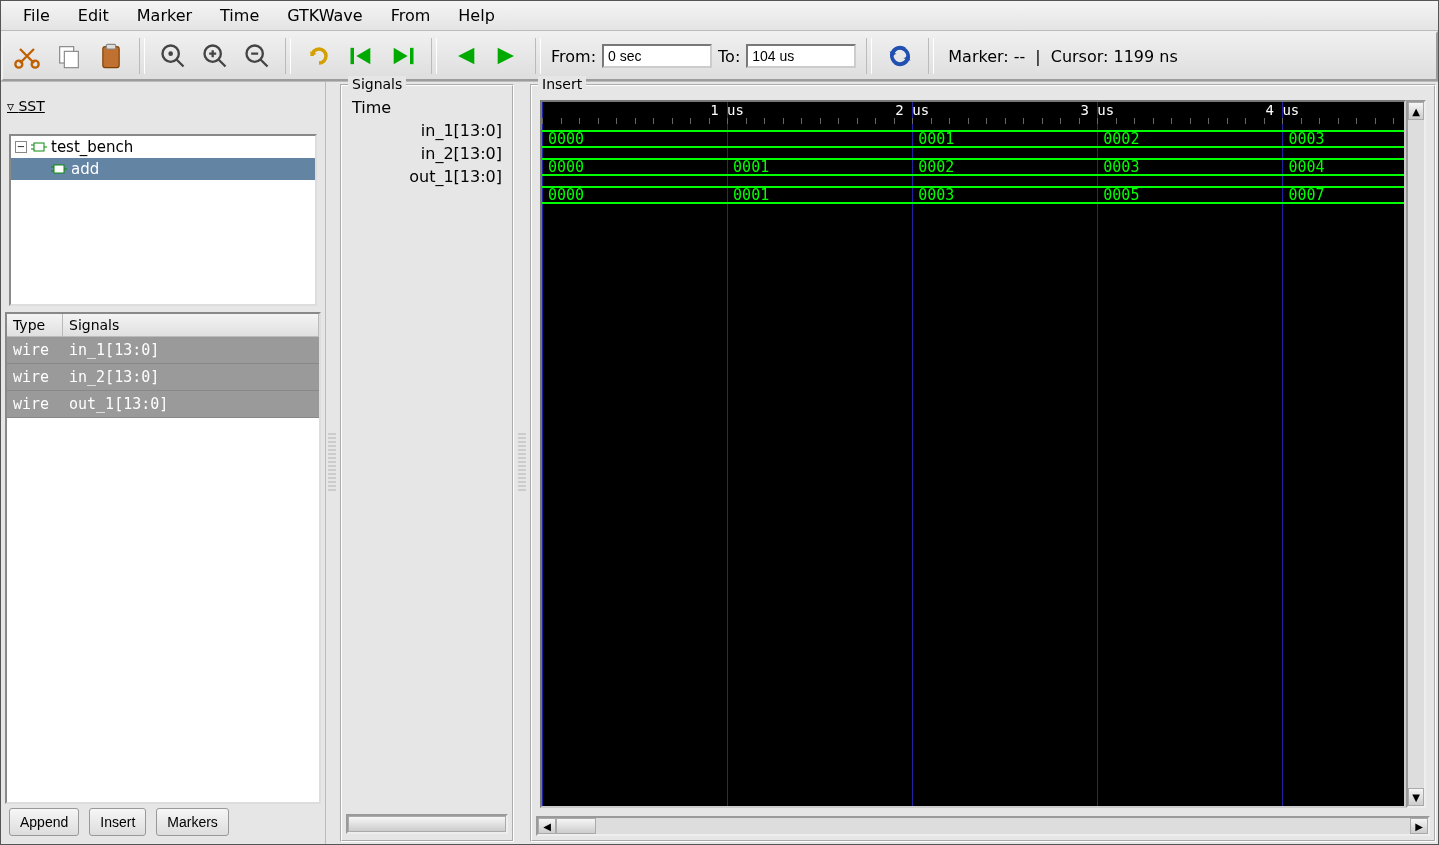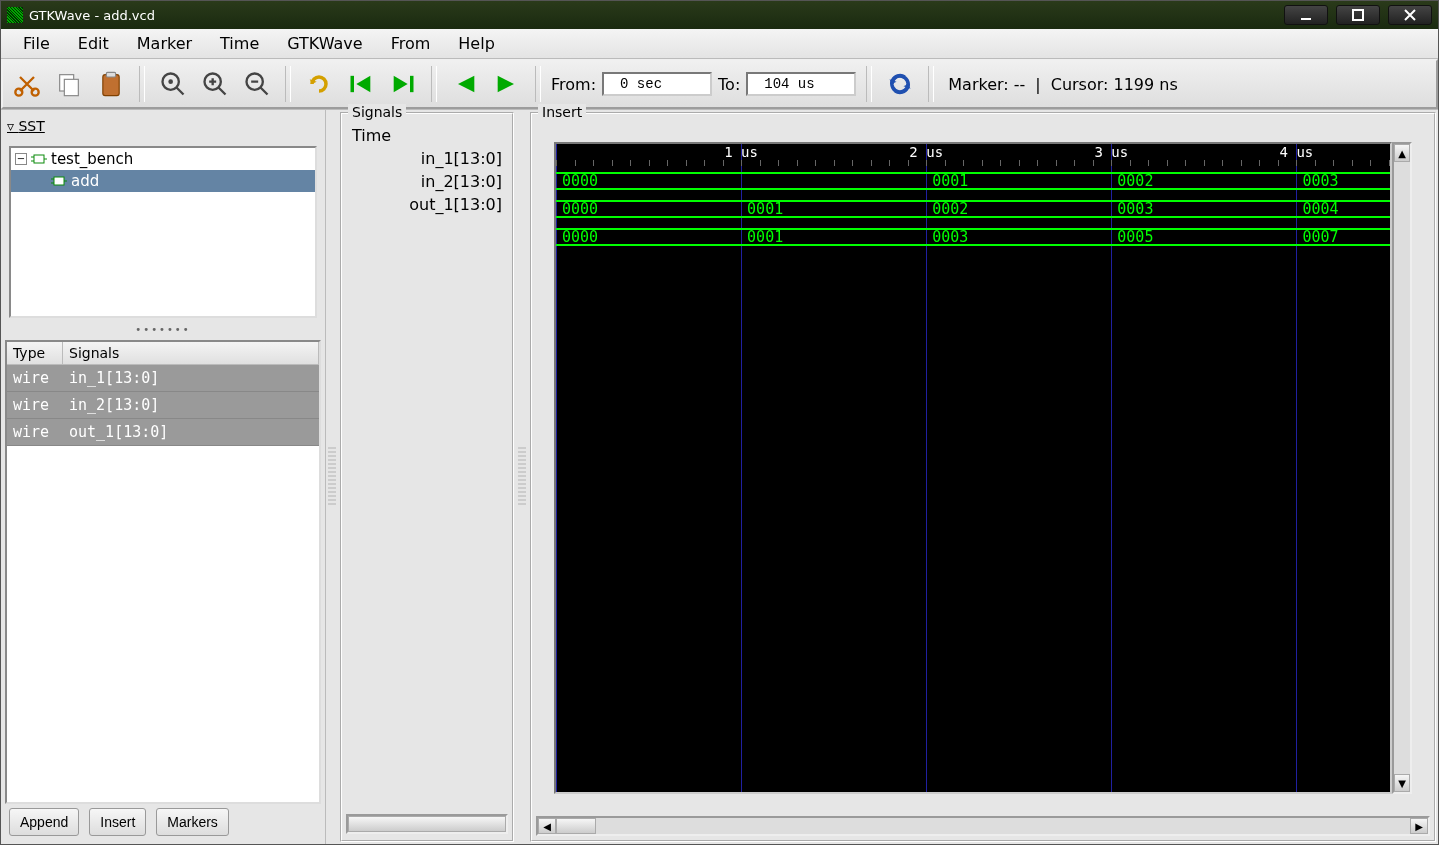--- a/index.html
+++ b/index.html
@@ -10,28 +10,28 @@
 .window-controls { margin-left: auto; display: flex; gap: 8px; }
 .window-control { width: 44px; height: 20px; background: linear-gradient(to bottom,#444,#222); border: 1px solid #111; border-radius: 3px; display: flex; align-items: center; justify-content: center; color: #fff; }
 .window-control svg { width: 12px; height: 12px; }
 .menubar { height: 30px; background: linear-gradient(to bottom,#f4f4f4,#e4e4e4); border-bottom: 1px solid #bbb; display: flex; align-items: center; padding: 0 8px; gap: 0; font-size: 16px; }
 .menu-item { padding: 4px 14px; cursor: default; }
 .toolbar { height: 50px; background: linear-gradient(to bottom,#f0f0f0,#dedede); border: 2px outset #f0f0f0; display: flex; align-items: center; padding: 0 6px; gap: 6px; }
 .toolbar-sep { width: 6px; height: 36px; border-left: 1px solid #bbb; border-right: 1px solid #fff; margin: 0 4px; }
 .tbtn { width: 36px; height: 36px; display: flex; align-items: center; justify-content: center; border-radius: 3px; }
 .tbtn svg { width: 28px; height: 28px; }
 .time-labels { font-size: 16px; }
-.time-input { width: 110px; height: 24px; background: #fff; border: 2px inset #ccc; padding: 1px 16px; font-size: 14px; font-family: Liberation Mono, monospace; }
+.time-input { width: 110px; height: 24px; background: #fff; border: 2px inset #ccc; padding: 1px 4px; font-size: 14px; }
 .status-text { font-size: 16px; margin-left: 4px; }
 .main { flex: 1; display: flex; background: #e6e6e6; border-top: 1px solid #bbb; }
 .left-pane { width: 325px; display: flex; flex-direction: column; border-right: 1px solid #bbb; }
 .panel { border: 2px groove #fff; margin: 2px; position: relative; }
 .panel-title { position: absolute; top: -10px; left: 6px; background: #e6e6e6; padding: 0 4px; font-size: 14px; }
 .sst-panel { height: 230px; }
-.sst-header { font-size: 14px; padding: 8px 6px; text-decoration: underline; }
+.sst-header { font-size: 14px; padding: 16px 6px; text-decoration: underline; }
 .sst-tree { background: #fff; border: 2px inset #ddd; margin: 4px 8px 8px 8px; height: 172px; overflow: auto; font-size: 15px; }
 .tree-row { display: flex; align-items: center; padding: 2px 4px; gap: 4px; }
 .tree-toggle { width: 12px; height: 12px; border: 1px solid #888; background: #fff; display: flex; align-items: center; justify-content: center; font-size: 10px; line-height: 1; }
 .module-icon { width: 16px; height: 14px; display: inline-block; }
 .module-icon svg { width: 100%; height: 100%; }
 .tree-child { padding-left: 24px; }
 .tree-row.selected { background: #6484a4; color: #fff; }
 .dot-divider { text-align: center; letter-spacing: 2px; color: #666; font-size: 10px; margin-top: -2px; margin-bottom: 2px; }
 .typesig-panel { flex: 1; display: flex; flex-direction: column; }
 .typesig-table { background: #fff; border: 2px inset #ddd; margin: 0 4px; flex: 1; overflow: auto; }
@@ -47,62 +47,41 @@
 .btn { padding: 5px 10px; background: linear-gradient(to bottom,#f6f6f6,#ddd); border: 1px solid #999; border-radius: 3px; font-size: 14px; }
 .signals-pane { width: 178px; display: flex; flex-direction: column; }
 .sig-panel { flex: 1; position: relative; padding-top: 6px; }
 .sig-body { background: #e6e6e6; margin: 4px 4px; height: calc(100% - 34px); font-size: 16px; font-family: "DejaVu Sans",sans-serif; }
 .sig-time { padding: 2px 6px; }
 .sig-name { padding: 2px 6px; text-align: right; }
 .sig-hscroll { height: 20px; margin: 0 4px 4px; background: #ddd; border: 2px inset #eee; position: relative; }
 .sig-hscroll .thumb { position: absolute; left: 0; top: 0; bottom: 0; width: 100%; background: linear-gradient(to bottom,#f6f6f6,#ccc); border: 1px solid #aaa; }
 .waves-pane { flex: 1; display: flex; flex-direction: column; }
 .waves-panel { flex: 1; position: relative; padding-top: 6px; display: flex; flex-direction: column; }
-.wave-wrap { flex: 1; display: flex; margin: 22px; }
+.wave-wrap { flex: 1; display: flex; margin: 8px; }
 .wave-canvas { flex: 1; background: #000; position: relative; overflow: hidden; border: 2px inset #ccc; }
 .ruler { height: 24px; position: relative; color: #fff; font-family: monospace; font-size: 14px; }
 .tick-major { position: absolute; top: 0; text-align: center; width: 60px; transform: translateX(-50%); }
 .gridline { position: absolute; top: 0; bottom: 0; width: 1px; background: #2020a0; }
 .wave-row { height: 28px; position: relative; }
 .bus { position: absolute; top: 4px; height: 18px; border-top: 2px solid #0f0; border-bottom: 2px solid #0f0; }
 .bus::before, .bus::after { content: ""; position: absolute; top: -2px; width: 6px; height: 22px; }
 .bus-val { position: absolute; top: 4px; color: #0f0; font-family: monospace; font-size: 15px; padding-left: 6px; }
 .wave-vscroll { width: 20px; background: #ddd; border: 2px inset #eee; display: flex; flex-direction: column; }
 .scroll-btn { height: 18px; background: linear-gradient(to bottom,#f6f6f6,#ccc); border: 1px solid #aaa; display: flex; align-items: center; justify-content: center; font-size: 10px; }
 .wave-hscroll { height: 20px; margin: 0 4px 4px; background: #ddd; border: 2px inset #eee; position: relative; display: flex; }
 .wave-hscroll .scroll-btn { width: 18px; height: 100%; }
 .wave-hscroll .thumb { width: 40px; background: linear-gradient(to bottom,#f6f6f6,#ccc); border: 1px solid #aaa; }
 .wave-hscroll .track { flex: 1; }
 .vgrip { width: 8px; background: repeating-linear-gradient(to bottom, #ccc, #ccc 2px, #e6e6e6 2px, #e6e6e6 4px); height: 60px; align-self: center; margin: 0 2px; }
 </style>
 </head>
 <body>
 
 <div class="window">
-  <div class="titlebar">
-    <span class="titlebar-icon"></span>
-    <span>GTKWave - add.vcd</span>
-    <div class="window-controls">
-      <div class="window-control">
-          <svg viewBox="0 0 12 12">
-            <rect x="1" y="9" width="10" height="2" fill="#fff"></rect>
-          </svg>
-        </div>
-      <div class="window-control">
-          <svg viewBox="0 0 12 12">
-            <rect x="1" y="1" width="10" height="10" fill="none" stroke="#fff" stroke-width="2"></rect>
-          </svg>
-        </div>
-      <div class="window-control">
-          <svg viewBox="0 0 12 12">
-            <path d="M1 1 L11 11 M11 1 L1 11" stroke="#fff" stroke-width="2"></path>
-          </svg>
-        </div>
-    </div>
-  </div>
 
   <div class="menubar">
     <span class="menu-item">File</span>
     <span class="menu-item">Edit</span>
     <span class="menu-item">Marker</span>
     <span class="menu-item">Time</span>
     <span class="menu-item">GTKWave</span>
     <span class="menu-item">From</span>
     <span class="menu-item">Help</span>
   </div>

